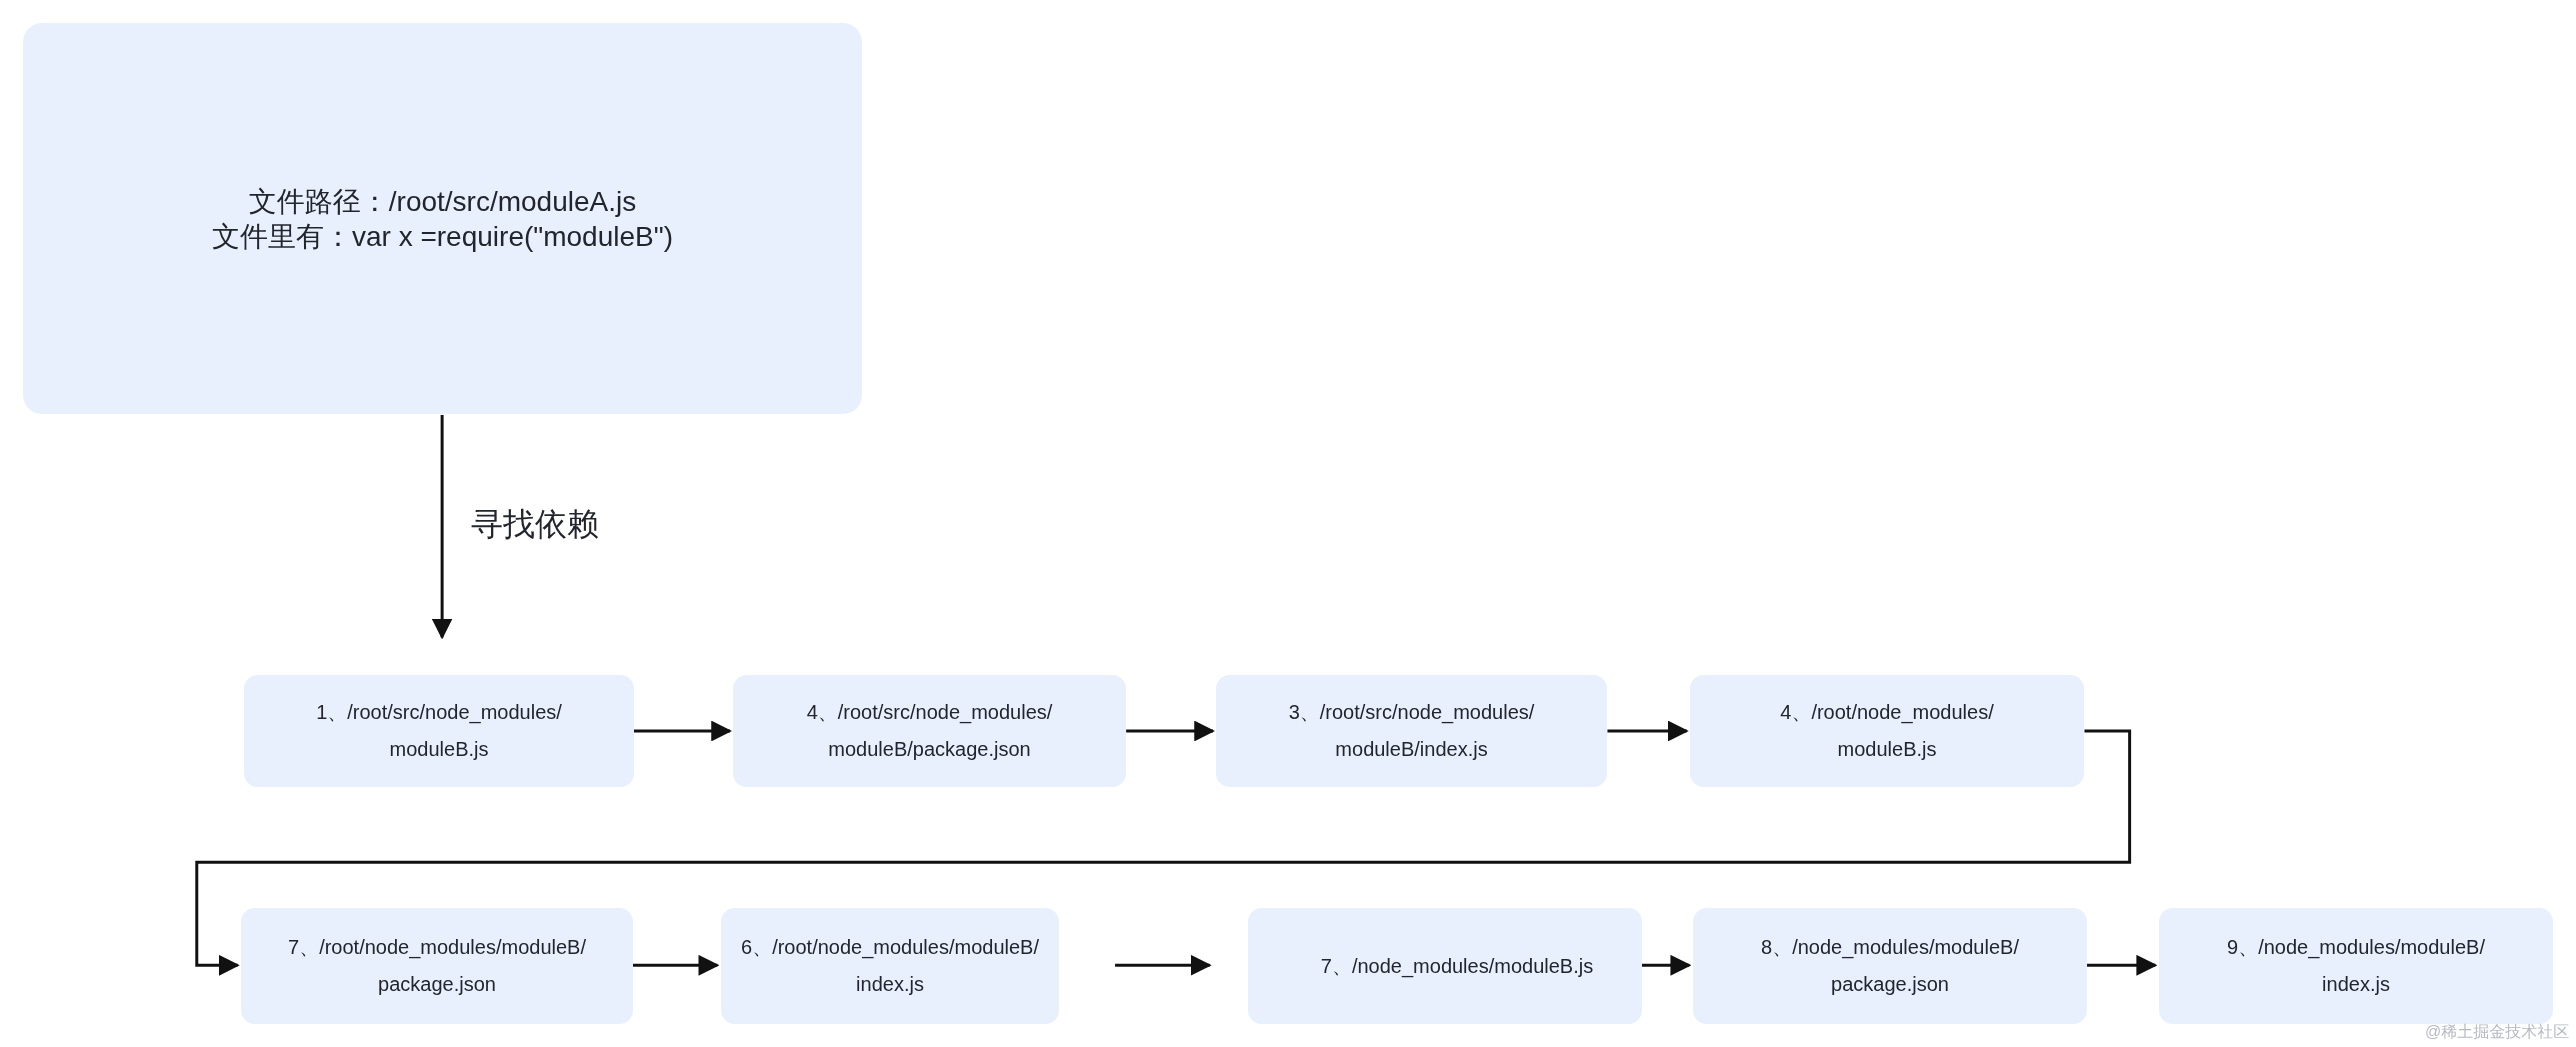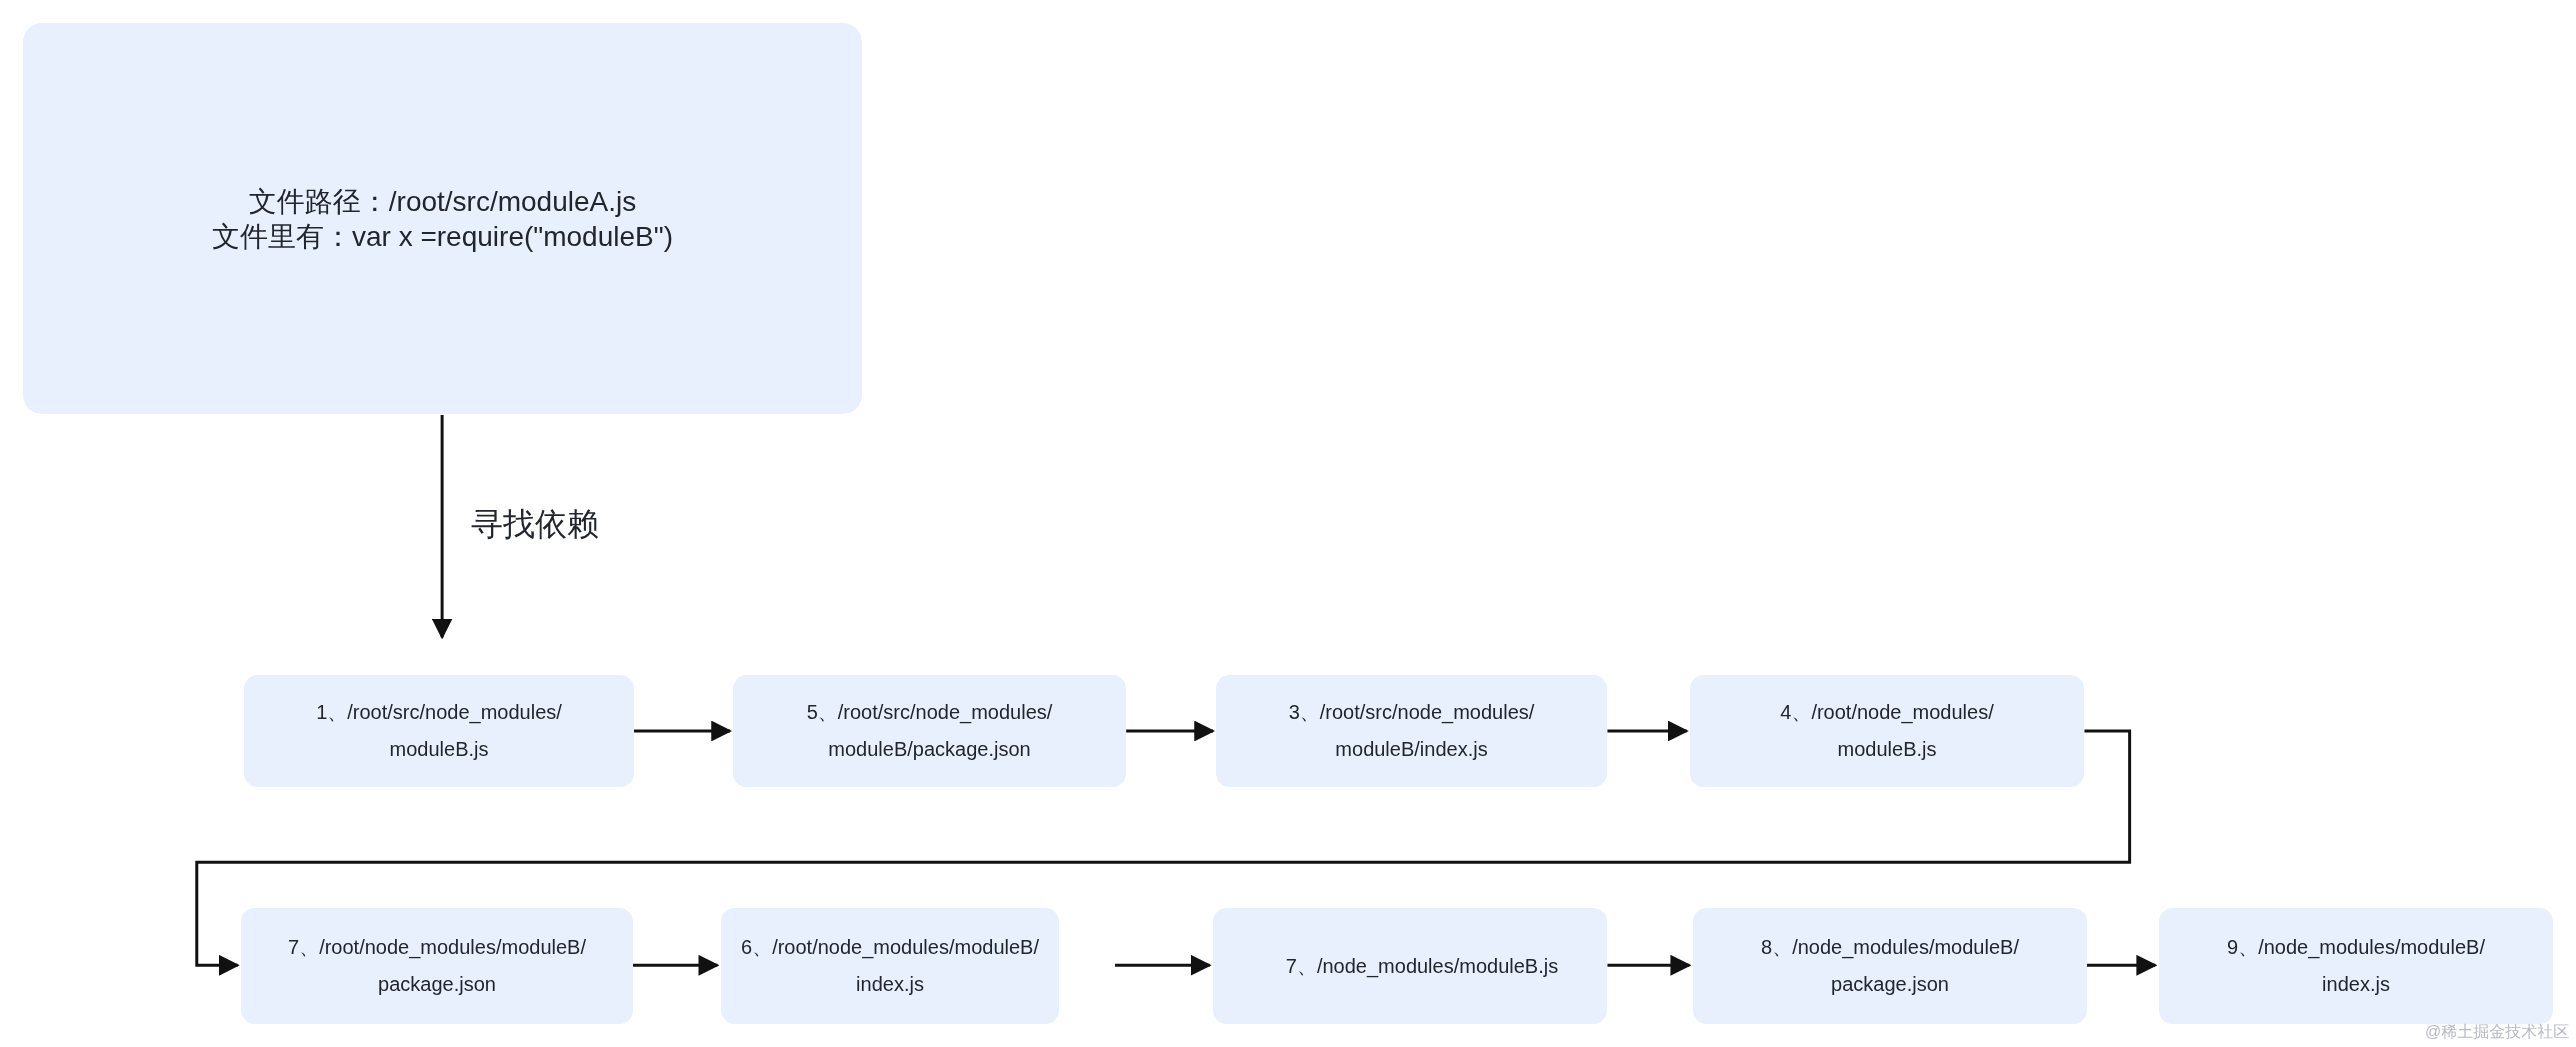--- a/index.html
+++ b/index.html
@@ -82,21 +82,21 @@
 
   
   .r1 { top: 675px; height: 112px; }
   .r2 { top: 908px; height: 116px; }
   .s1 { left: 244px;  width: 390px; }
   .s2 { left: 733px;  width: 393px; }
   .s3 { left: 1216px; width: 391px; }
   .s4 { left: 1690px; width: 394px; }
   .s5 { left: 241px;  width: 392px; }
   .s6 { left: 721px;  width: 338px; }
-  .s7 { left: 1213px; width: 394px; padding-left: 36px; }
+  .s7 { left: 1248px; width: 394px; padding-left: 36px; }
   .s8 { left: 1693px; width: 394px; }
   .s9 { left: 2159px; width: 394px; }
 
   .watermark {
     position: absolute;
     right: 6.8px; bottom: 5.1px;
     font-size: 16px;
     color: var(--watermark);
     white-space: nowrap;
     margin-left: 12px;
@@ -129,21 +129,21 @@
     <div>文件里有：var x =require("moduleB")</div>
   </div>
 
   <div class="dep-label">寻找依赖</div>
 
   <div class="step-box r1 s1">
     <div class="step-line">1、/root/src/node_modules/</div>
     <div class="step-line">moduleB.js</div>
   </div>
   <div class="step-box r1 s2">
-    <div class="step-line">5、/root/src/node_modules/</div>
+    <div class="step-line">4、/root/src/node_modules/</div>
     <div class="step-line">moduleB/package.json</div>
   </div>
   <div class="step-box r1 s3">
     <div class="step-line">3、/root/src/node_modules/</div>
     <div class="step-line">moduleB/index.js</div>
   </div>
   <div class="step-box r1 s4">
     <div class="step-line">4、/root/node_modules/</div>
     <div class="step-line">moduleB.js</div>
   </div>

